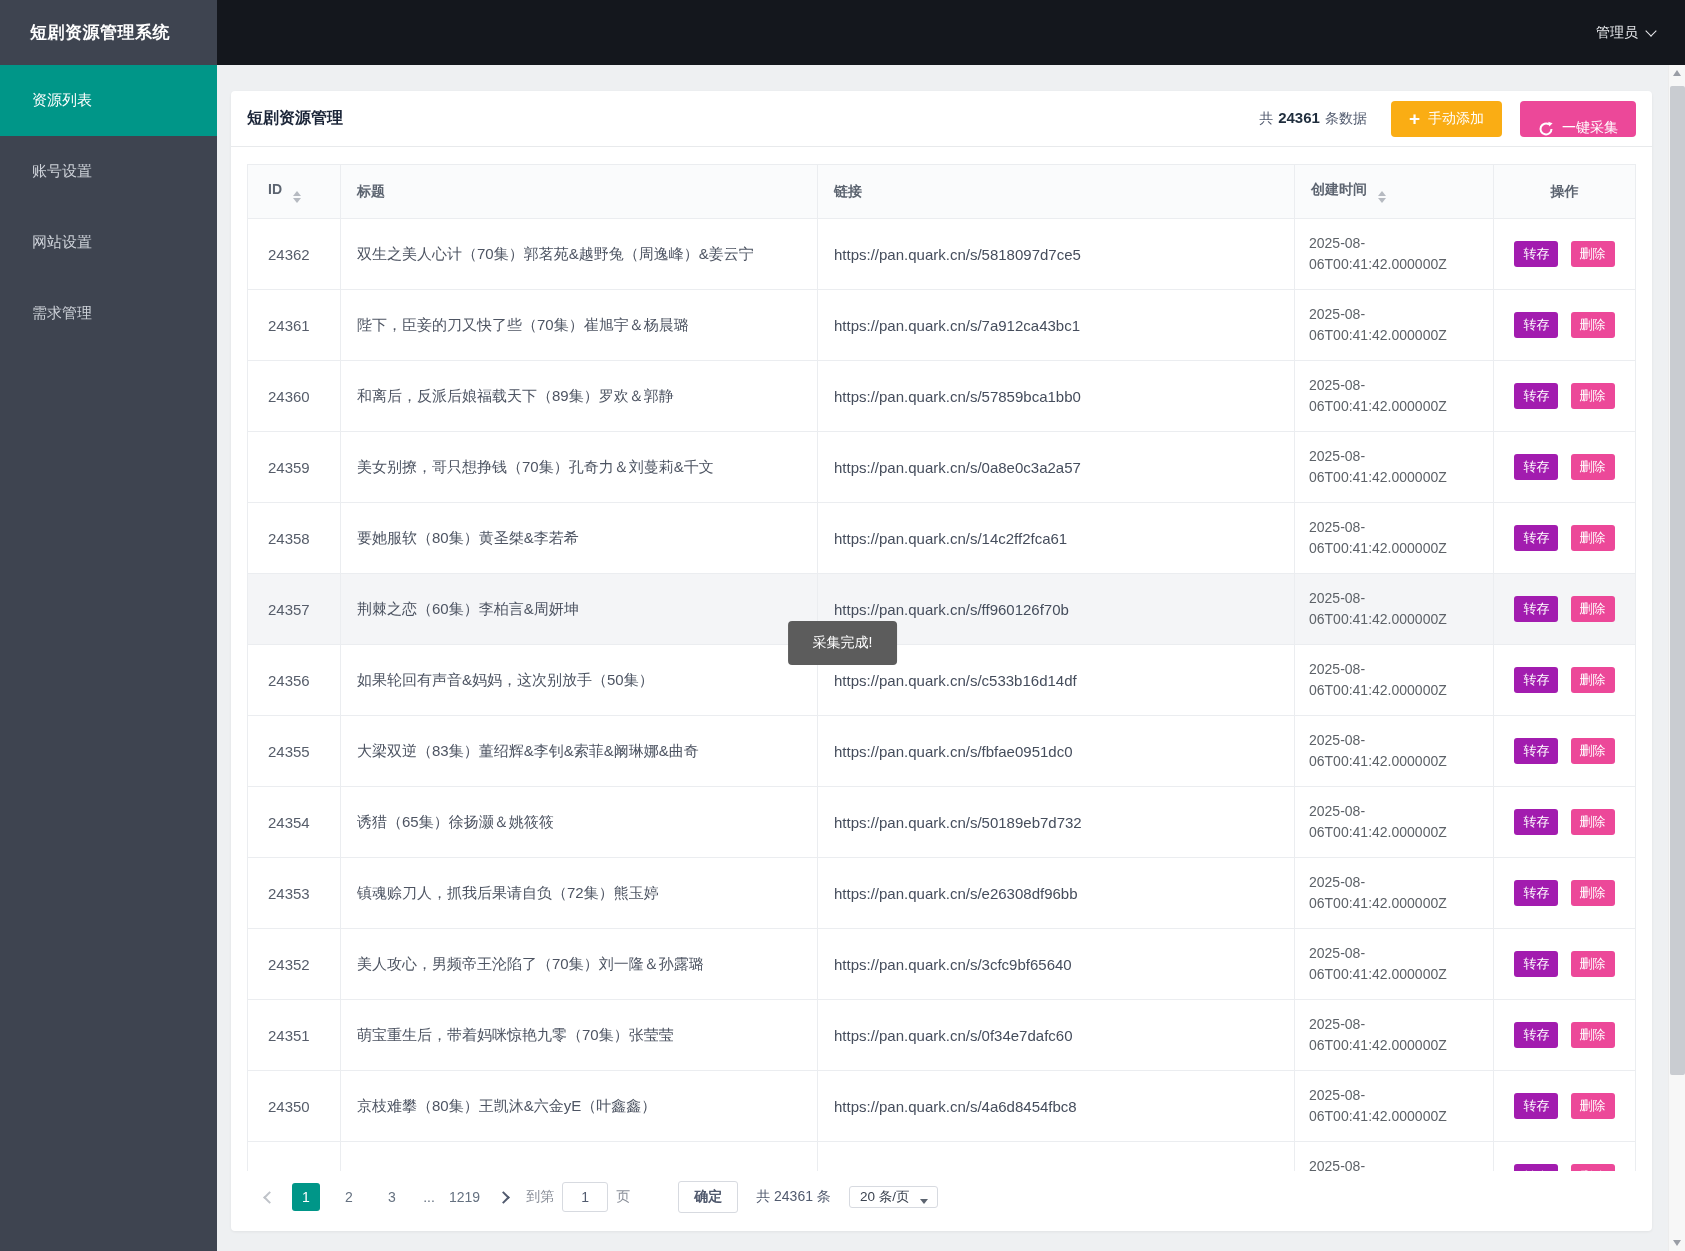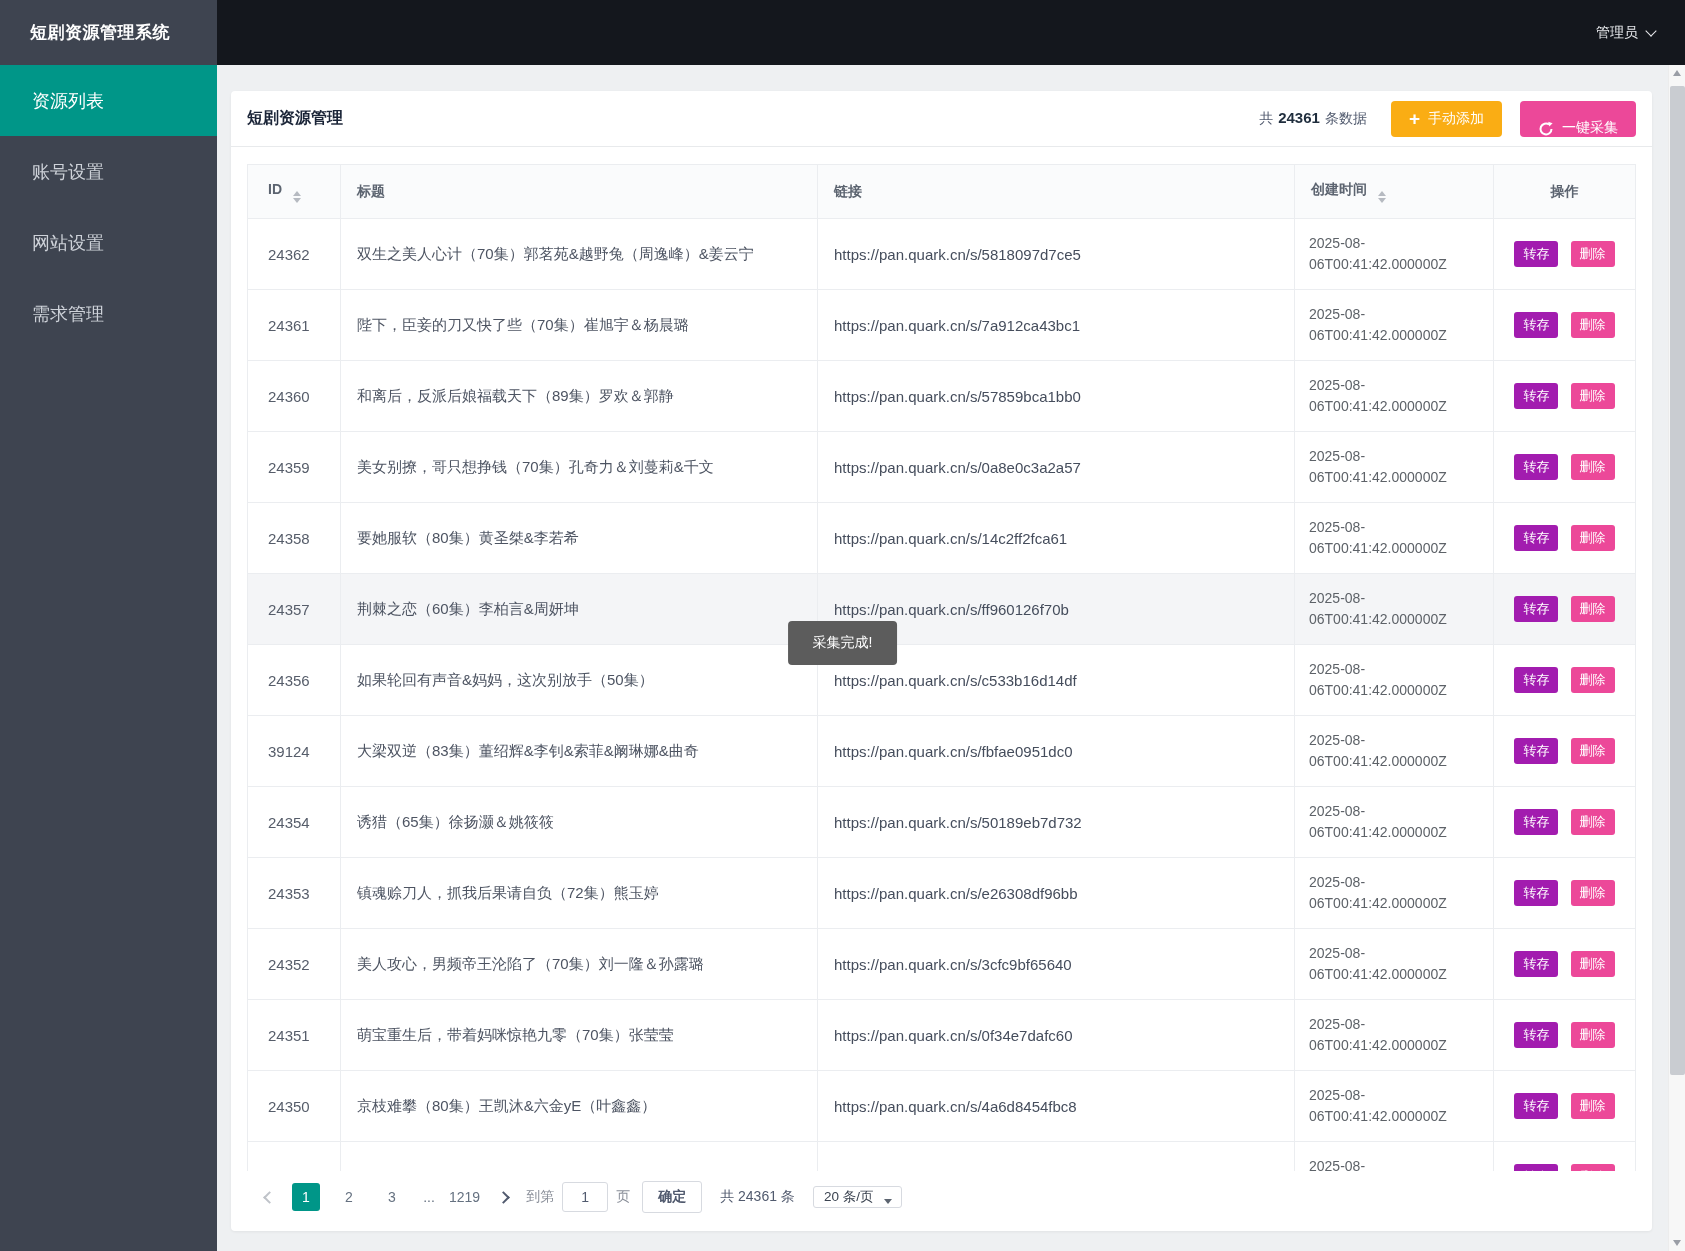--- a/index.html
+++ b/index.html
@@ -13,21 +13,21 @@
   .topbar-right { flex:1; display:flex; align-items:center; justify-content:flex-end;
     padding-right:30px; }
   .user-menu { display:flex; align-items:center; color:#e8eaed; font-size:14px; cursor:pointer; }
   .chev-down { width:8px; height:8px; border-right:1.6px solid #e8eaed;
     border-bottom:1.6px solid #e8eaed; transform:rotate(45deg); margin-left:9px; margin-top:-4px; }
 
   
   .layout { display:flex; height:1186px; }
   .sidebar { width:217px; background:#3e4450; flex:none; }
   .side-item { height:71px; display:flex; align-items:center; padding-left:32px;
-    color:#ced2d9; font-size:18px; cursor:pointer; }
+    color:#ced2d9; font-size:15px; cursor:pointer; }
   .side-item.active { background:#009688; color:#fff; }
   .main { flex:1; position:relative; padding:26px 33px 0 14px; }
 
   
   .card { background:#fff; border-radius:4px; box-shadow:0 1px 3px rgba(0,0,0,.06); }
   .card-header { display:flex; align-items:center; height:56px; padding:0 16px;
     border-bottom:1px solid #e8eaec; }
   .page-title { flex:1; font-size:16px; font-weight:bold; color:#1a2437; }
   .record-count { font-size:14px; color:#515a6e; margin-right:24px; }
   .record-count b { font-size:15px; color:#1f2d3d; margin:0 5px; }
@@ -74,21 +74,21 @@
   .page-btn { min-width:28px; height:28px; line-height:28px; text-align:center;
     margin-right:15px; border-radius:3px; cursor:pointer; color:#657180; }
   .page-btn.active { background:#009688; color:#fff; }
   .page-btn.ellipsis { cursor:default; min-width:16px; margin-right:12px; }
   .goto-label { color:#8a8f99; margin:0 8px 0 10px; }
   .goto-input { width:46px; height:30px; border:1px solid #d7dae0; border-radius:3px;
     text-align:center; font-size:14px; color:#515a6e; font-family:inherit; }
   .goto-unit { color:#8a8f99; margin:0 12px 0 8px; }
   .btn-confirm { height:32px; padding:0 15px; background:#fff; border:1px solid #d7dae0;
     border-radius:3px; font-size:14px; font-weight:bold; color:#515a6e; cursor:pointer;
-    font-family:inherit; }
+    font-family:inherit;margin-left:36px; }
   .total-label { margin:0 18px; color:#515a6e; }
   .size-select { position:relative; height:22px; border:1px solid #d7dae0; border-radius:3px;
     padding:0 28px 0 10px; display:inline-flex; align-items:center; font-size:13.5px;
     color:#3b4350; cursor:pointer; background:#fff; }
   .select-caret { position:absolute; right:9px; top:12px; width:0; height:0;
     border-left:4px solid transparent; border-right:4px solid transparent;
     border-top:5px solid #5c6470; }
 
   
   .toast { position:fixed; left:50%; top:621px; transform:translateX(-50%);
@@ -257,21 +257,21 @@
     <td class="cell-id">24356</td>
     <td class="cell-title">如果轮回有声音&amp;妈妈，这次别放手（50集）</td>
     <td class="cell-link">https://pan.quark.cn/s/c533b16d14df</td>
     <td class="cell-date">2025-08-06T00:41:42.000000Z</td>
     <td class="cell-actions">
       <button class="btn-mini btn-transfer">转存</button>
       <button class="btn-mini btn-delete">删除</button>
     </td>
   </tr>
                 <tr class="data-row">
-    <td class="cell-id">39124</td>
+    <td class="cell-id">24355</td>
     <td class="cell-title">大梁双逆（83集）董绍辉&amp;李钊&amp;索菲&amp;阚琳娜&amp;曲奇</td>
     <td class="cell-link">https://pan.quark.cn/s/fbfae0951dc0</td>
     <td class="cell-date">2025-08-06T00:41:42.000000Z</td>
     <td class="cell-actions">
       <button class="btn-mini btn-transfer">转存</button>
       <button class="btn-mini btn-delete">删除</button>
     </td>
   </tr>
                 <tr class="data-row">
     <td class="cell-id">24354</td>

